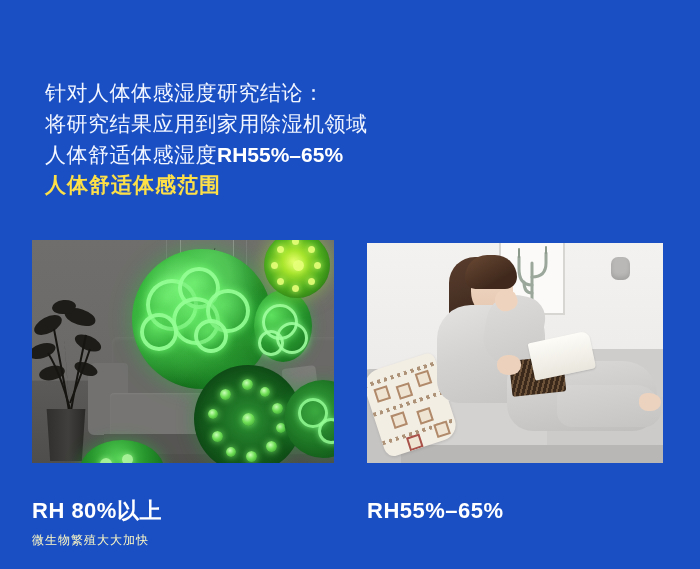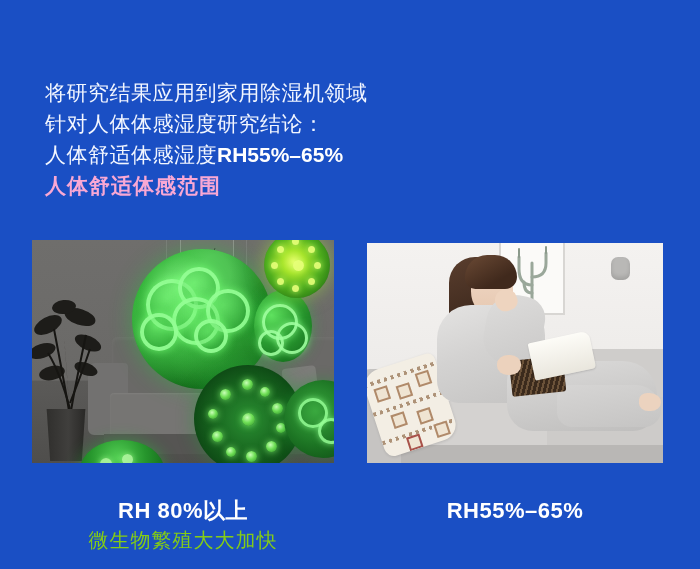--- a/index.html
+++ b/index.html
@@ -46,22 +46,23 @@
   .body-line {
     white-space: nowrap;
   }
   .body-line .em {
     font-weight: bold;
     color: #FFFFFF;
     letter-spacing: 0;
   }
   .body-line.strong {
     font-weight: bold;
-    color: #f9a8d4;
+    color: #fde047;
     letter-spacing: 1px;
+    font-family: Liberation Serif, serif;
   }
 
   
   .photo {
     position: absolute;
     overflow: hidden;
   }
   #photo-left {
     left: 32px;
     top: 240px;
@@ -457,50 +458,49 @@
     position: absolute;
     left: 130px; top: 112px;
     width: 24px; height: 20px;
     background: #ecd2bd;
     border-radius: 45%;
   }
 
   
   .caption {
     position: absolute;
-    text-align: center;
     color: #FFFFFF;
   }
   #caption-left  { left: 32px;  top: 498px; width: 302px; }
   #caption-right { left: 367px; top: 498px; width: 296px; }
   .cap-title {
     font-size: 22px;
     font-weight: bold;
     letter-spacing: 0.5px;
     line-height: 26px;
     white-space: nowrap;
   }
   .cap-sub {
     margin-top: 6px;
-    font-size: 20px;
-    color: #84cc16;
+    font-size: 12px;
+    color: #fef9c3;
     letter-spacing: 1px;
     line-height: 20px;
     white-space: nowrap;
   }
 </style>
 </head>
 <body>
 
 <div id="poster">
 
 
   <div class="body-copy">
+    <div class="body-line">针对人体体感湿度研究结论：</div>
     <div class="body-line">将研究结果应用到家用除湿机领域</div>
-    <div class="body-line">针对人体体感湿度研究结论：</div>
     <div class="body-line">
       <span>人体舒适体感湿度</span><span class="em">RH55%–65%</span>
     </div>
     <div class="body-line strong">人体舒适体感范围</div>
   </div>
 
   <div class="photo" id="photo-left">
     <div class="room-dark">
       <div class="wall-dark"></div>
       <div class="wall-seam" style="left:134px"></div>

